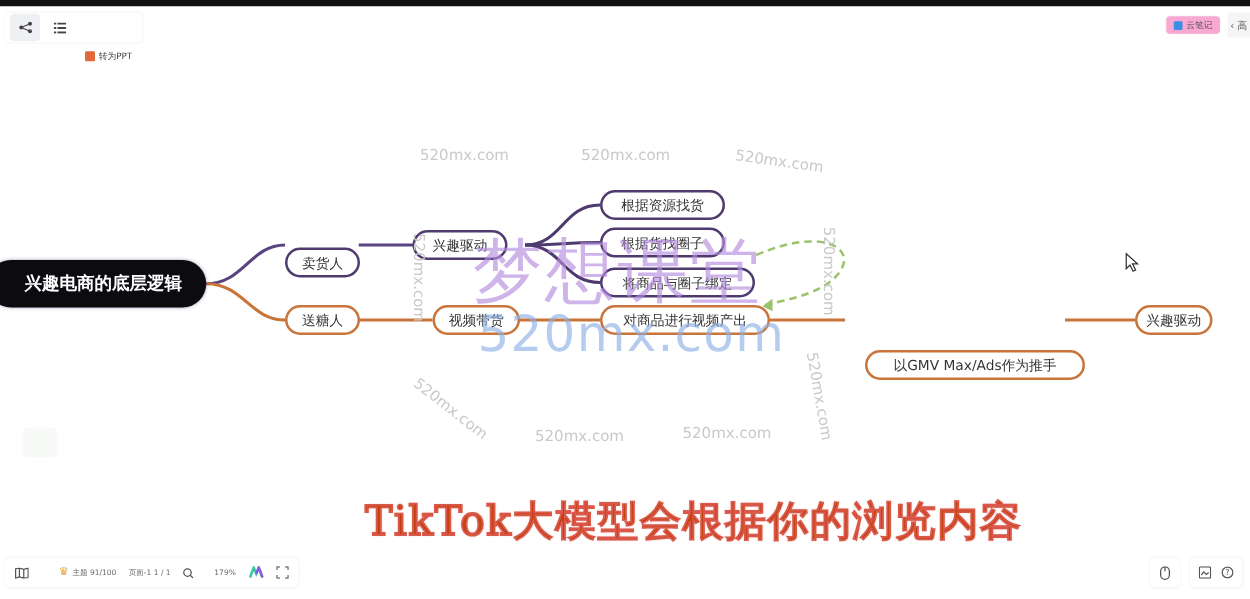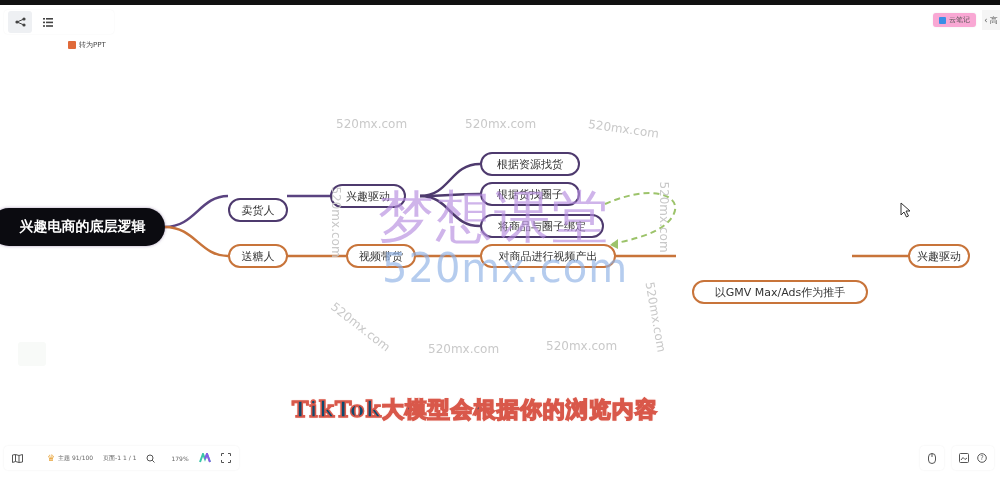--- a/index.html
+++ b/index.html
@@ -40,21 +40,21 @@
       display: flex; align-items: center; justify-content: center; padding-left: 10px;
       box-shadow: 0 0 3px rgba(80,50,110,0.5);
     }
 
     .watermark { position: absolute; color: #c9c9c9; font-size: 12px; white-space: nowrap; }
     .wm-big { position: absolute; font-size: 56px; white-space: nowrap; opacity: 0.65; }
     .wm-big.cn { left: 378px; top: 180px; color: #b68de0; letter-spacing: 2px; font-family: "DejaVu Serif", serif; }
     .wm-big.en { left: 382px; top: 245px; font-size: 40px; color: #8fb2e6; letter-spacing: 1px; }
 
     .subtitle {
-      position: absolute; left: 292px; top: 395px; font-size: 22px; font-weight: bold; color: #0c4a6e;
+      position: absolute; left: 292px; top: 395px; font-size: 33px; font-weight: normal; color: #c2410c;
       -webkit-text-stroke: 1.5px #d9584a; letter-spacing: 1px; font-family: "DejaVu Serif", serif;
       text-shadow: 0 0 2px #e88b7e;
     }
 
     .cursor { position: absolute; left: 900px; top: 202px; }
 
     .bottombar {
       position: absolute; left: 4px; top: 446px; height: 24px;
       display: flex; align-items: center; gap: 10px; padding: 0 8px;
       background: #fff; border-radius: 4px; box-shadow: 0 0 2px rgba(0,0,0,0.08);

